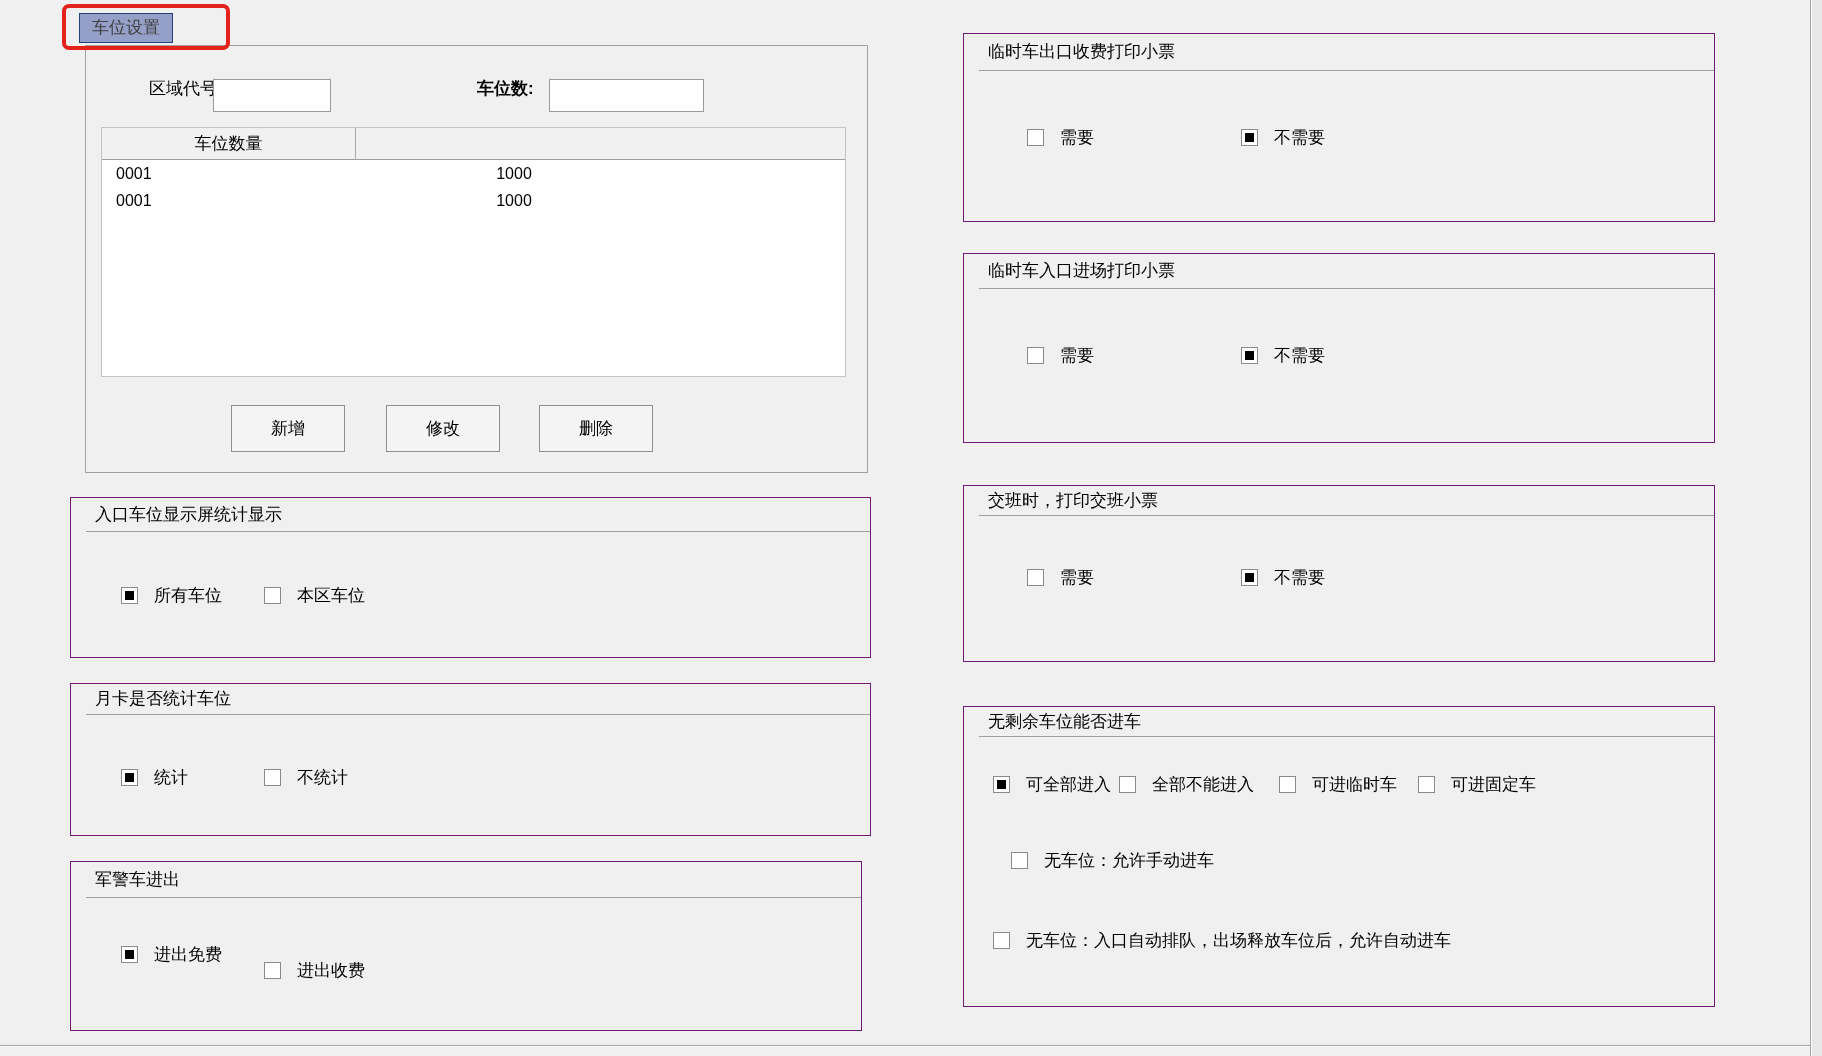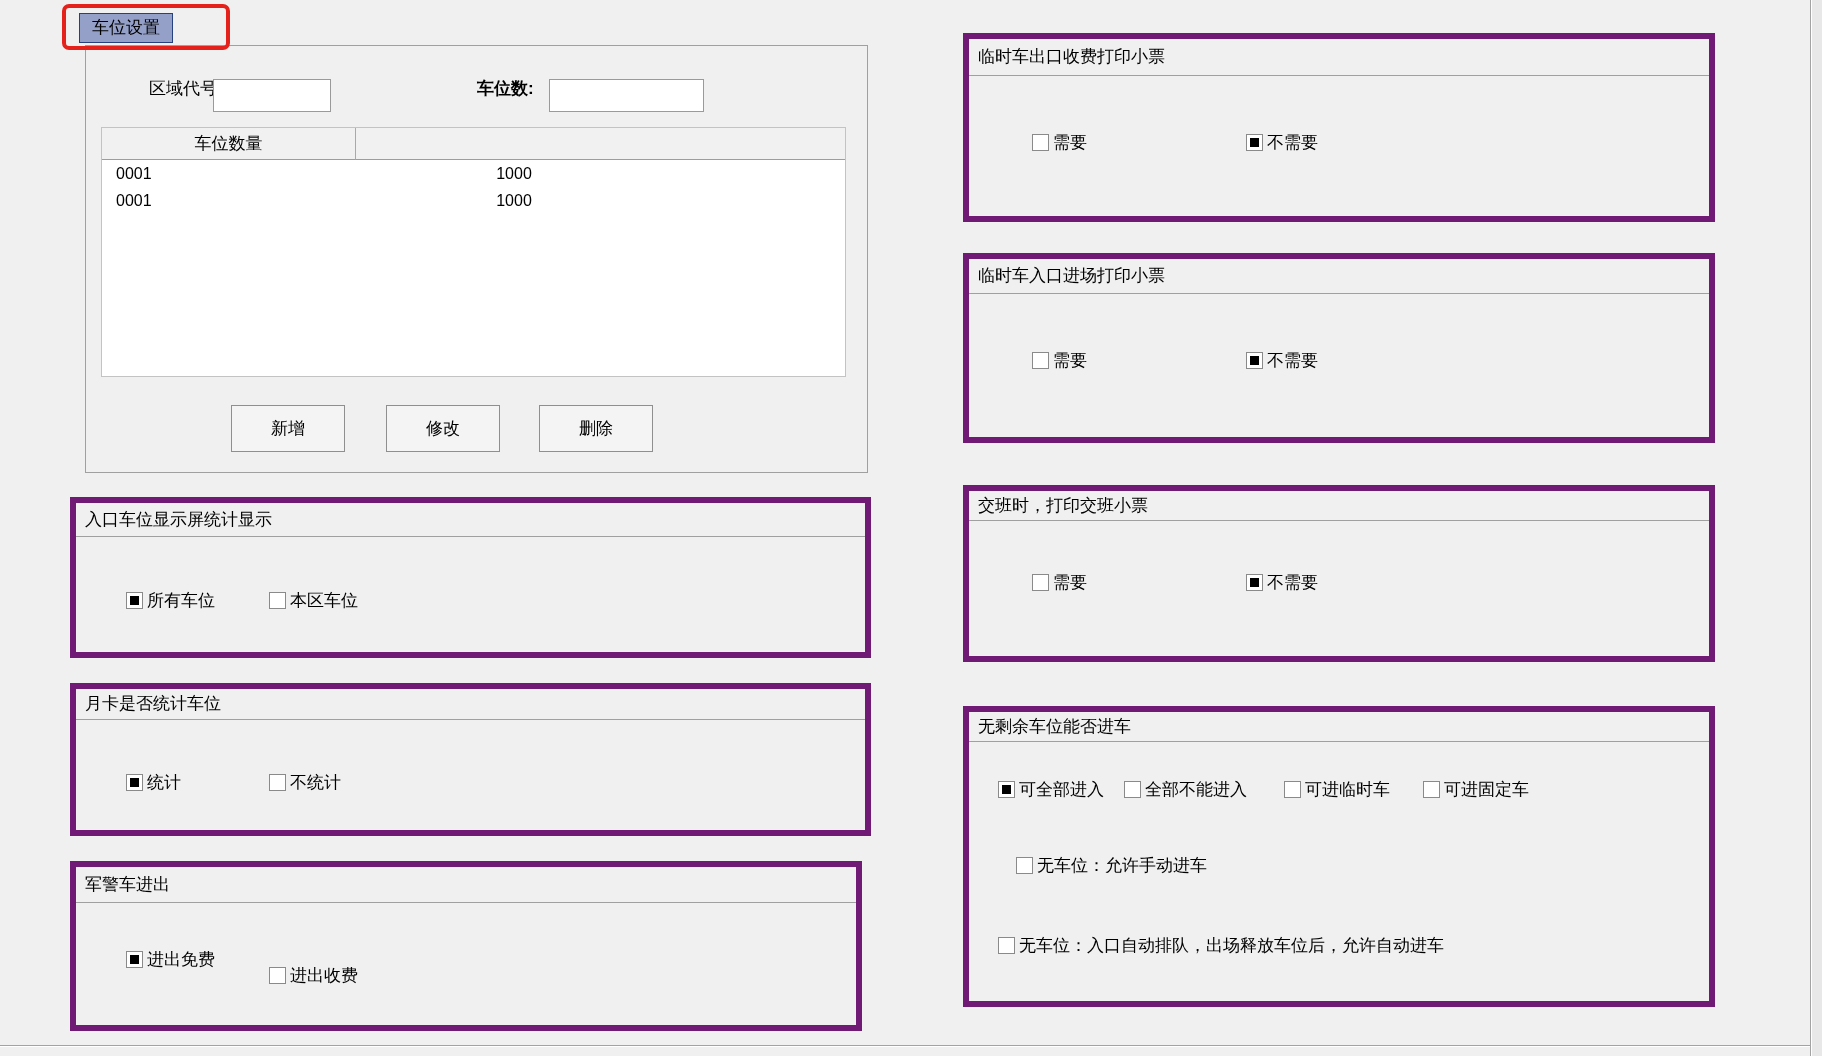--- a/index.html
+++ b/index.html
@@ -15,30 +15,30 @@
   
   .right-edge-line { position:absolute; top:0; left:1810px; width:1px; height:1056px; background:#a3a3a3; }
   .right-edge-area { position:absolute; top:0; left:1811px; width:11px; height:1056px; background:#e8e8e8; border-left:1px solid #ffffff; }
   .bottom-edge-line { position:absolute; top:1045px; left:0; width:1810px; height:1px; background:#a3a3a3; }
   .bottom-edge-hl { position:absolute; top:1046px; left:0; width:1810px; height:1px; background:#ffffff; }
 
   
   .tab-selected {
     position:absolute; left:79px; top:13px; height:30px;
     padding:0 12px; line-height:28px; font-size:17px;
-    background:#94a0c7; border:1px solid #27407e; color:#000000;
+    background:#94a0c7; border:1px solid #27407e; color:#404040;
   }
   .annotation-rect {
     position:absolute; left:62px; top:4px; width:168px; height:46px;
     border:4px solid #e4221b; border-radius:7px; z-index:20;
     pointer-events:none;
   }
 
   
-  .groupbox { position:absolute; border:6px solid #701a75; background:#f0f0f0; }
+  .groupbox { position:absolute; border:1px solid #701a75; background:#f0f0f0;padding-left:15px; }
   .groupbox .gb-title {
     height:34px; line-height:33px; padding-left:9px; font-size:17px;
     border-bottom:1px solid #a0a0a0; white-space:nowrap; overflow:hidden;
   }
 
   
   .panel1 { position:absolute; left:85px; top:45px; width:783px; height:428px; border:1px solid #a0a0a0; background:#f0f0f0; }
   .field-label { position:absolute; font-size:17px; white-space:nowrap;margin-left:28px; }
   .text-input {
     position:absolute; background:#ffffff; border:1px solid #9a9a9a;
@@ -58,21 +58,21 @@
   .grid-row .cell1 { width:285px; padding-left:14px; }
   .grid-row .cell2 { width:254px; text-align:center; }
 
   .btn {
     position:absolute; top:359px; height:47px; width:114px;
     background:#f4f4f4; border:1px solid #8f8f8f;
     font-size:17px; text-align:center; line-height:45px; cursor:default;
   }
 
   
-  .opt { position:absolute; display:flex; align-items:center; font-size:17px; white-space:nowrap; }
+  .opt { position:absolute; display:flex; align-items:center; font-size:17px; white-space:nowrap;gap:12px; }
   .cb {
     width:17px; height:17px; background:#ffffff; border:1px solid #8a8a8a;
     display:inline-flex; align-items:center; justify-content:center;
     margin-right:4px; flex:0 0 auto;
   }
   .cb.checked::after { content:""; width:9px; height:9px; background:#000; display:block; }
 </style>
 </head>
 <body>
 

